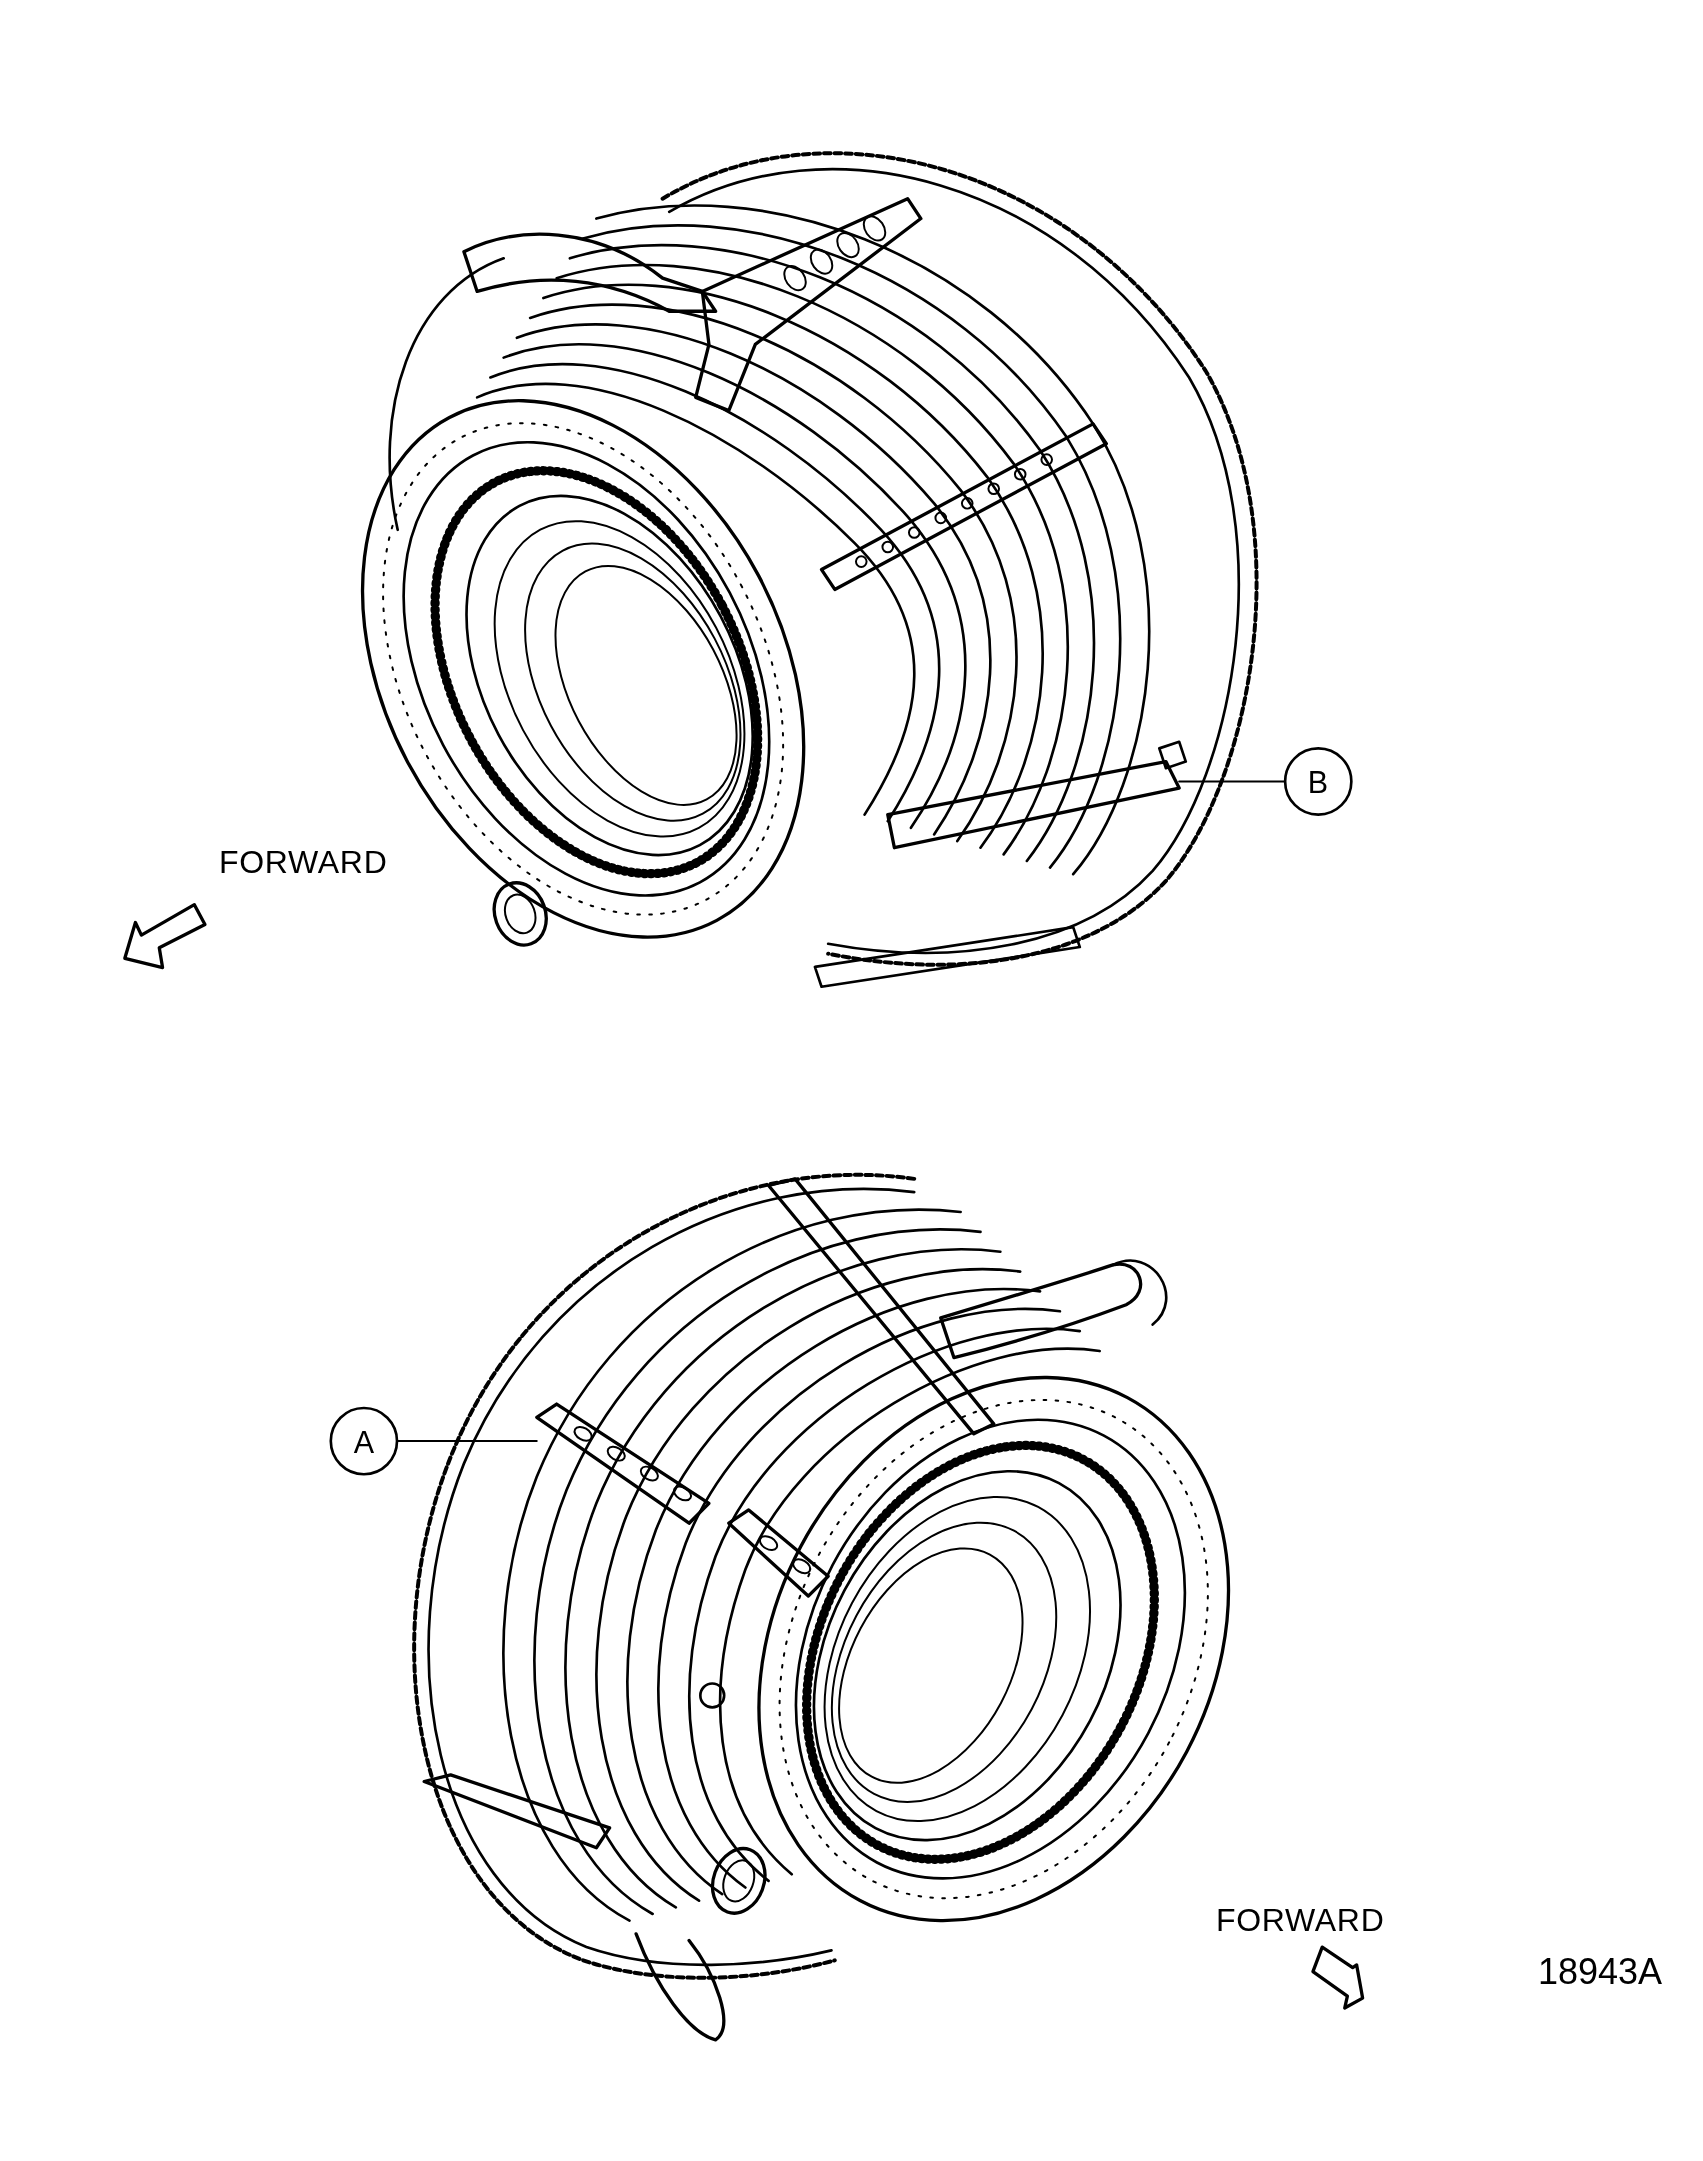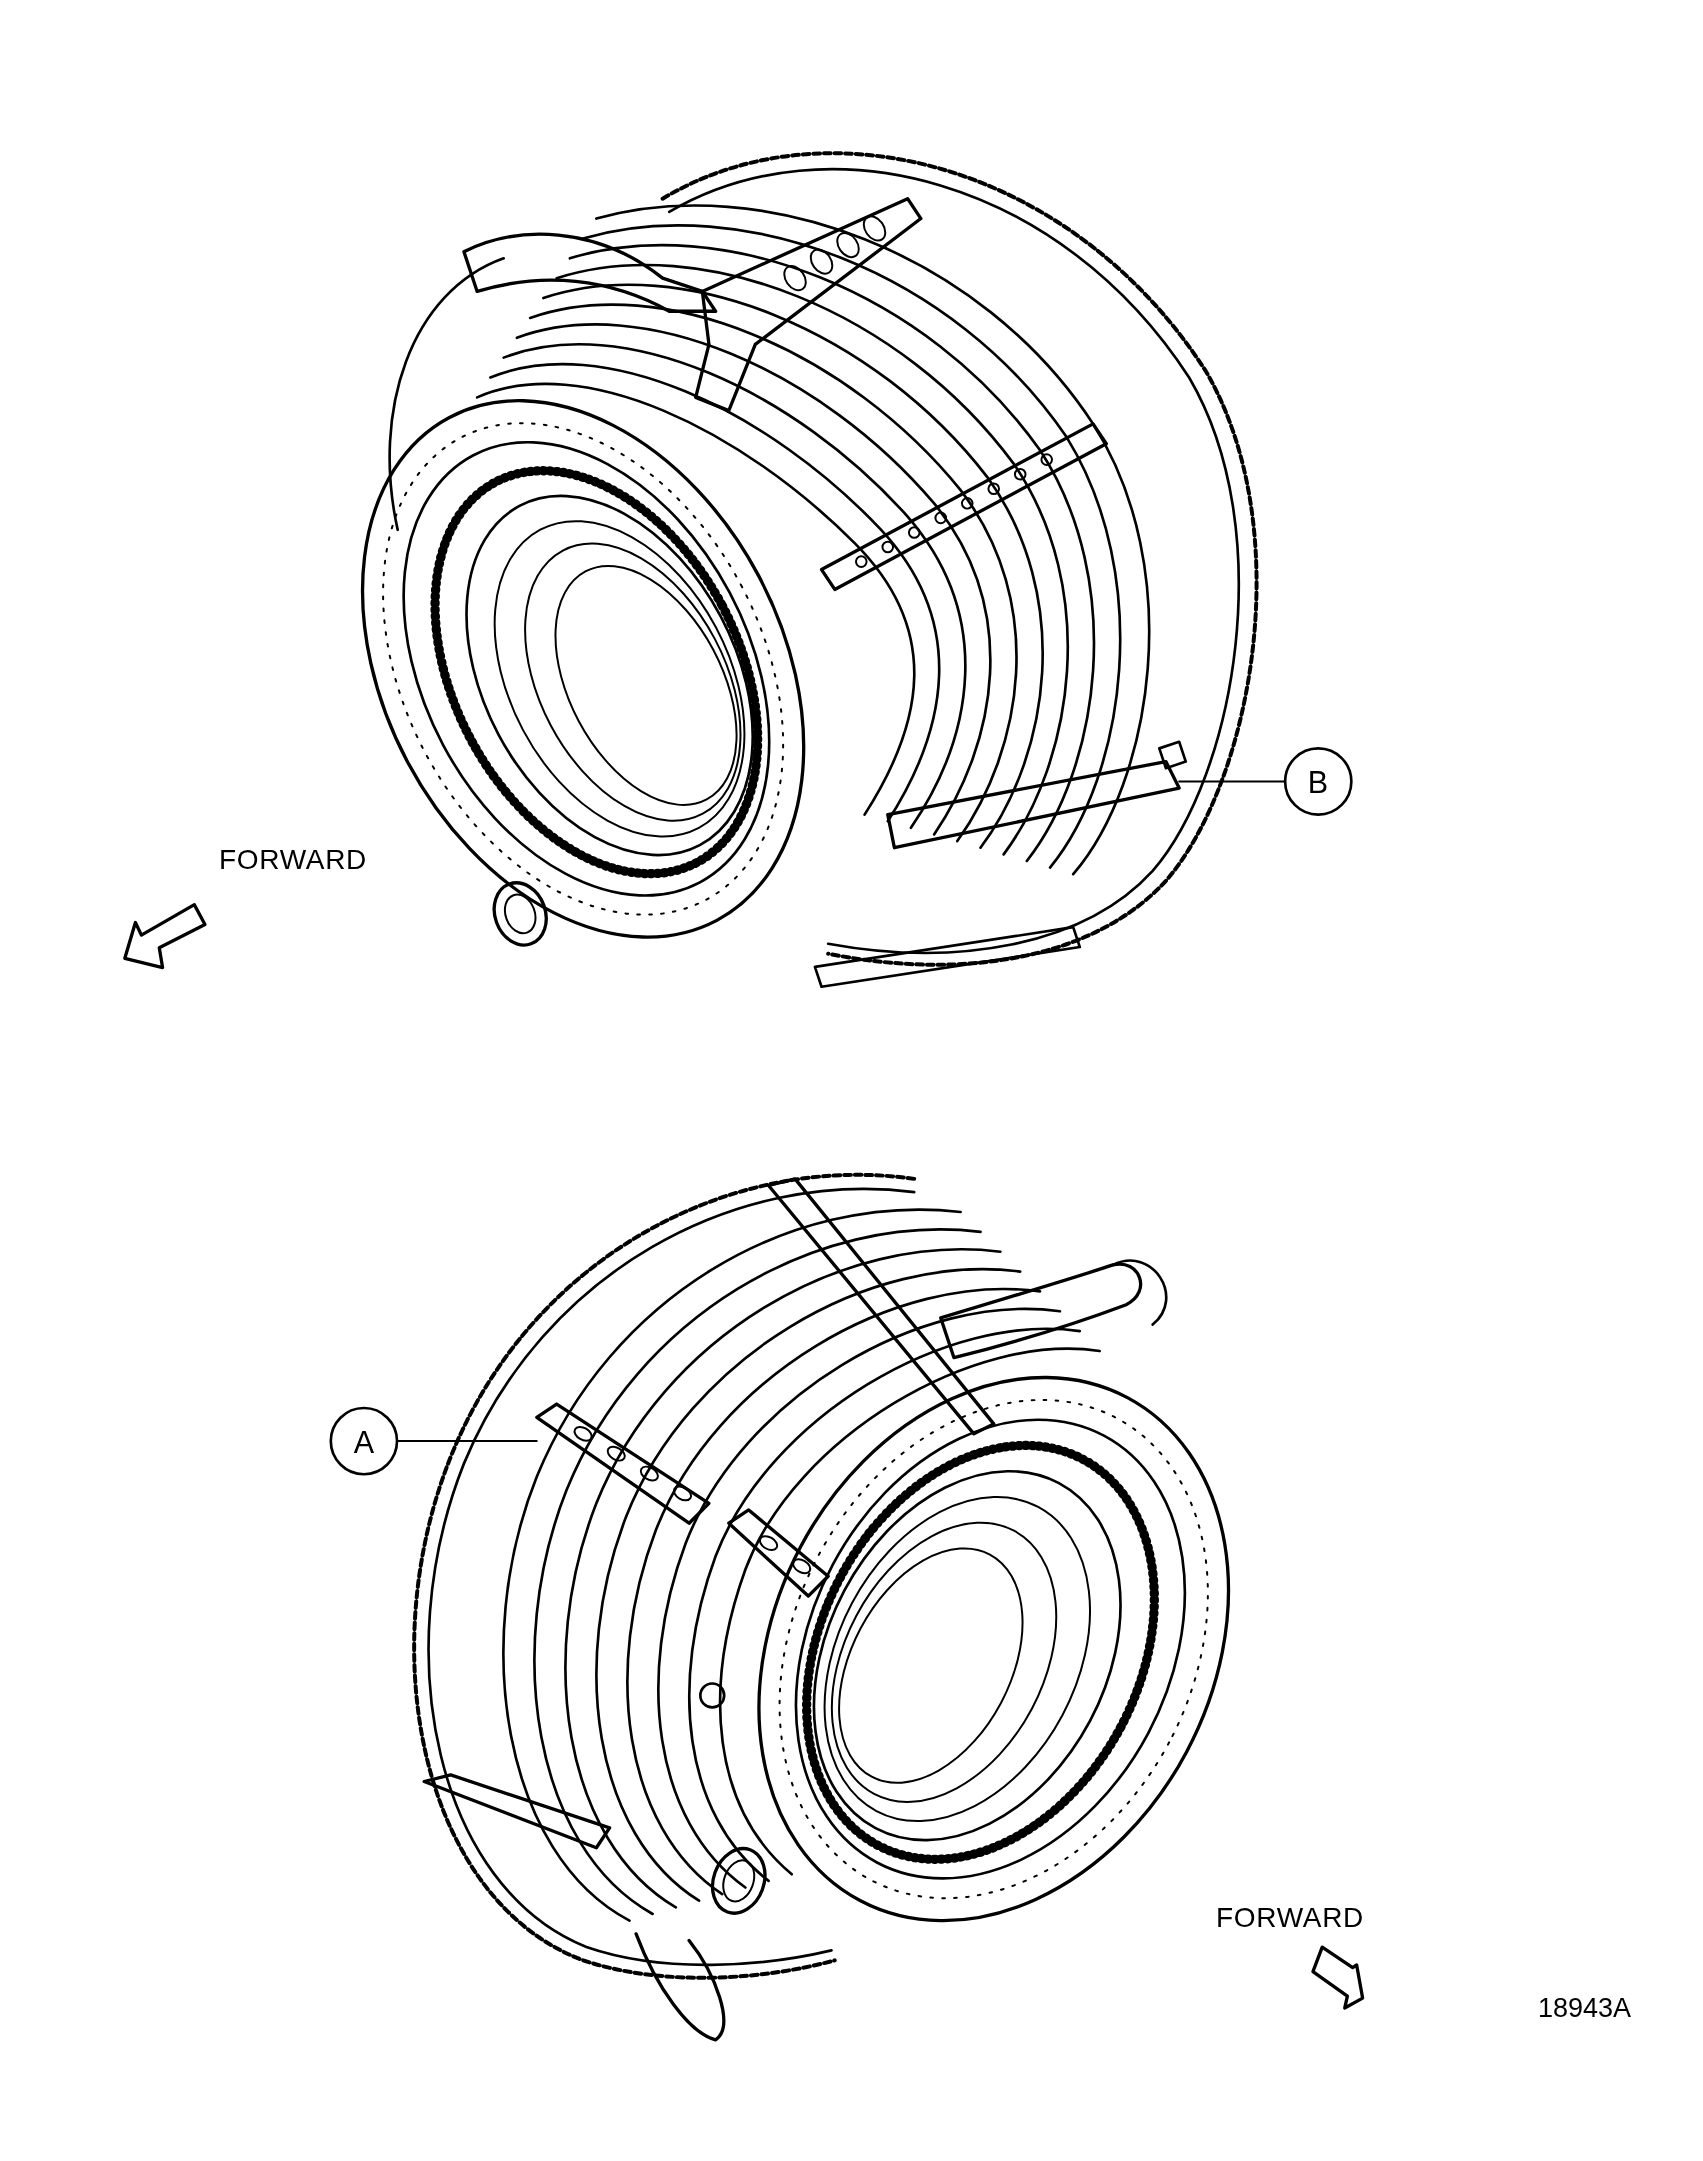--- a/index.html
+++ b/index.html
@@ -1,20 +1,20 @@
 <!DOCTYPE html>
 <html style="font-size:10.6px"><head>
   <meta charset="utf-8">
   <style>
     html, body { margin: 0; padding: 0; background: #ffffff; }
     body { width: 1704px; height: 2161px; position: relative; overflow: hidden;
            font-family: "Liberation Sans", sans-serif; color: #000; }
     .fig { position: absolute; left: 0; top: 0; width: 1704px; height: 2161px; }
     .label { position: absolute; font-family: "Liberation Sans", sans-serif;
-             font-size: 28px; line-height: 1; letter-spacing: 0.7px; color: #000; white-space: nowrap; }
+             font-size: 32px; line-height: 1; letter-spacing: 0.7px; color: #000; white-space: nowrap; }
     .callout-letter { position: absolute; font-family: "Liberation Sans", sans-serif;
              font-size: 30.5px; line-height: 1; text-align: center; width: 66px; color: #000; }
   </style>
 </head>
 <body>
 
 <svg class="fig" viewBox="0 0 2572 3263" xmlns="http://www.w3.org/2000/svg">
   <g fill="none" stroke="#000" stroke-linecap="round" stroke-linejoin="round">
 
     <g>
@@ -142,17 +142,17 @@
       <line x1="599" y1="2176" x2="810" y2="2176" stroke-width="3"></line>
       <circle cx="549" cy="2176" r="50" stroke-width="4"></circle>
     </g>
 
     <path stroke-width="5" d="M 1996 2940 L 2042 2971 L 2048 2967 L 2057 3017 L 2030 3032 L 2034 3014 L 1982 2977 Z"></path>
   </g>
 </svg>
 
 <div class="label" style="left:219px; top:846px;">FORWARD</div>
 <div class="label" style="left:1216px; top:1904px;">FORWARD</div>
-<div class="label" style="left:1538px; top:1995px; font-size:27px; letter-spacing:0;">18943A</div>
+<div class="label" style="left:1538px; top:1954px; font-size:36px; letter-spacing:0;">18943A</div>
 
 <div class="callout-letter" style="left:1285px; top:767px;">B</div>
 <div class="callout-letter" style="left:331px; top:1427px;">A</div>
 
 
 </body></html>

